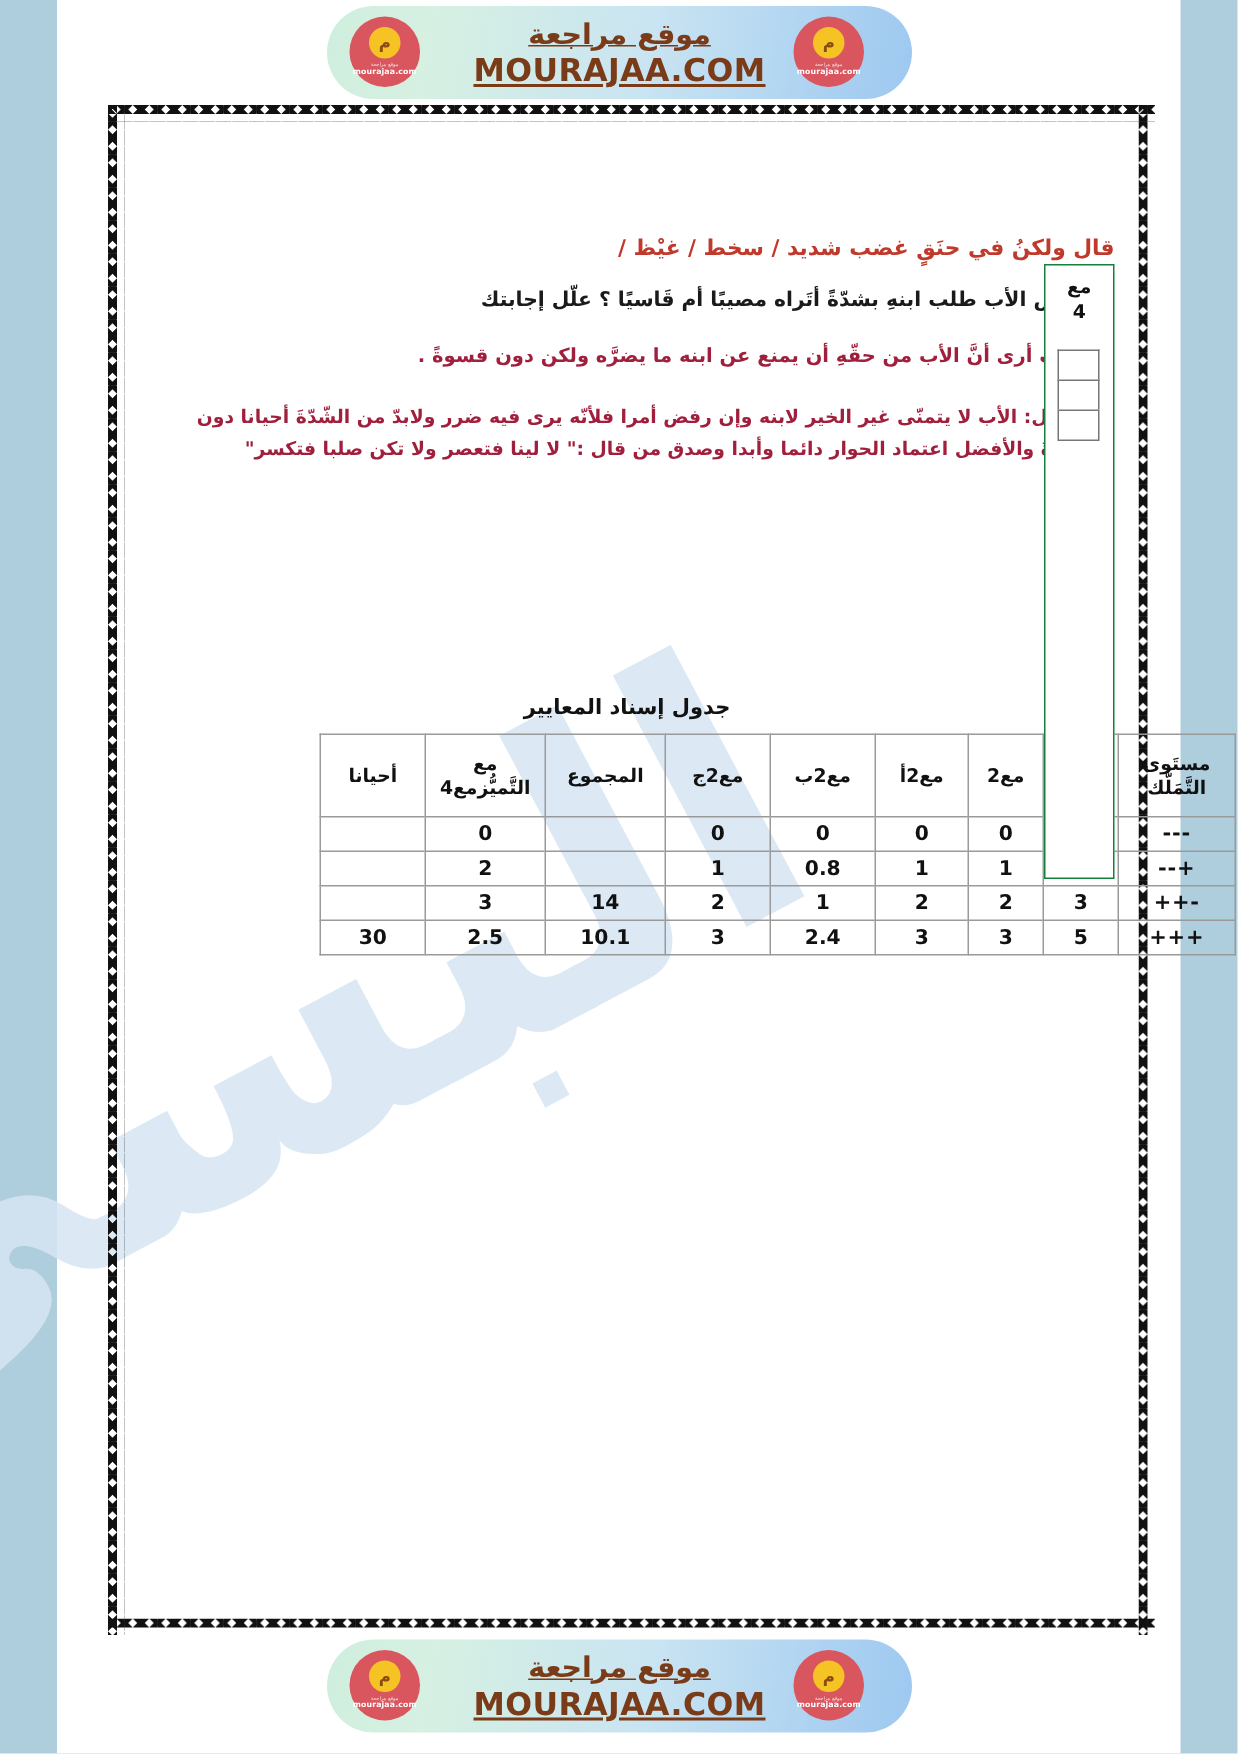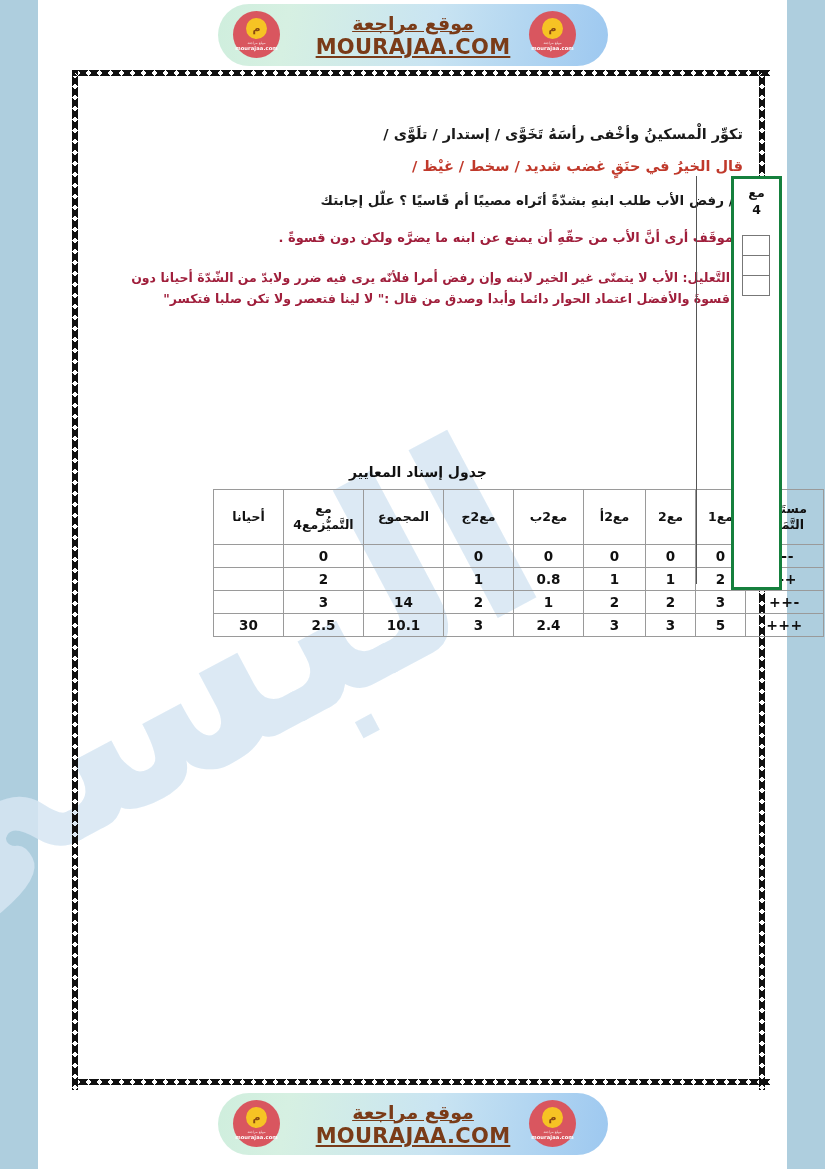--- a/index.html
+++ b/index.html
@@ -120,22 +120,22 @@
   .darkred{color:#a01f3c;font-weight:bold;}
 
   #line1{top:30px;right:5px;font-size:14.5px;}
   #line2{top:62px;right:5px;font-size:14.5px;}
   #line3{top:96px;right:5px;font-size:13.5px;}
   #line4{top:134px;right:5px;font-size:13px;}
   #line5{top:172px;right:18px;font-size:12.5px;width:600px;white-space:normal;text-align:right;line-height:1.65;}
 
   
   #side-box{
-    position:absolute;left:643px;top:80px;width:45px;height:408px;
-    border:3px solid #15803d;background:#fff;z-index:5;
+    position:absolute;left:608px;top:80px;width:45px;height:408px;
+    border:1px solid #15803d;background:#fff;z-index:5;
   }
   #side-box-label{
     position:absolute;left:0;right:0;top:6px;
     text-align:center;direction:rtl;
     font-size:12.5px;font-weight:bold;color:#111;line-height:1.35;
   }
   #side-box-cells{
     position:absolute;left:8px;top:56px;width:28px;
   }
   .side-cell{height:19px;border:1px solid #777;border-bottom:none;}
@@ -178,22 +178,21 @@
 <div id="watermark">البسي</div>
 
 <div id="frame">
   <div class="zz zz-h" id="zz-top"></div>
   <div class="zz zz-h" id="zz-bottom"></div>
   <div class="zz zz-v" id="zz-left"></div>
   <div class="zz zz-v" id="zz-right"></div>
 </div>
 
 <div id="content">
-  <div class="line blk" id="line1">تكوِّر الْمسكينُ وأخْفى رأسَهُ  تَخَوَّى / إستدار / تلَوَّى /</div>
-  <div class="line red" id="line2">قال الخيرُ في حنَقٍ غضب شديد / سخط / غيْظ /</div>
+  <div class="line red" id="line2">قال ولكنُ في حنَقٍ غضب شديد / سخط / غيْظ /</div>
   <div class="line blk" id="line3">7/ رفض الأب طلب ابنهِ بشدّةً أتَراه مصيبًا أم قَاسيًا ؟ علّل إجابتك</div>
   <div class="line darkred" id="line4">الموقَف أرى أنَّ الأب من حقّهِ أن يمنع عن ابنه ما يضرَّه ولكن دون قسوةً .</div>
   <div class="line darkred" id="line5">التَّعليل: الأب لا يتمنّى غير الخير لابنه وإن رفض أمرا فلأنّه يرى فيه ضرر ولابدّ من الشّدّةَ أحيانا دون قسوةَ والأفضل اعتماد الحوار دائما وأبدا وصدق من قال :" لا لينا فتعصر ولا تكن صلبا فتكسر"</div>
 
   <div id="side-rule"></div>
   <div id="side-box">
     <div id="side-box-label">
       <div>مع</div>
       <div>4</div>
     </div>

